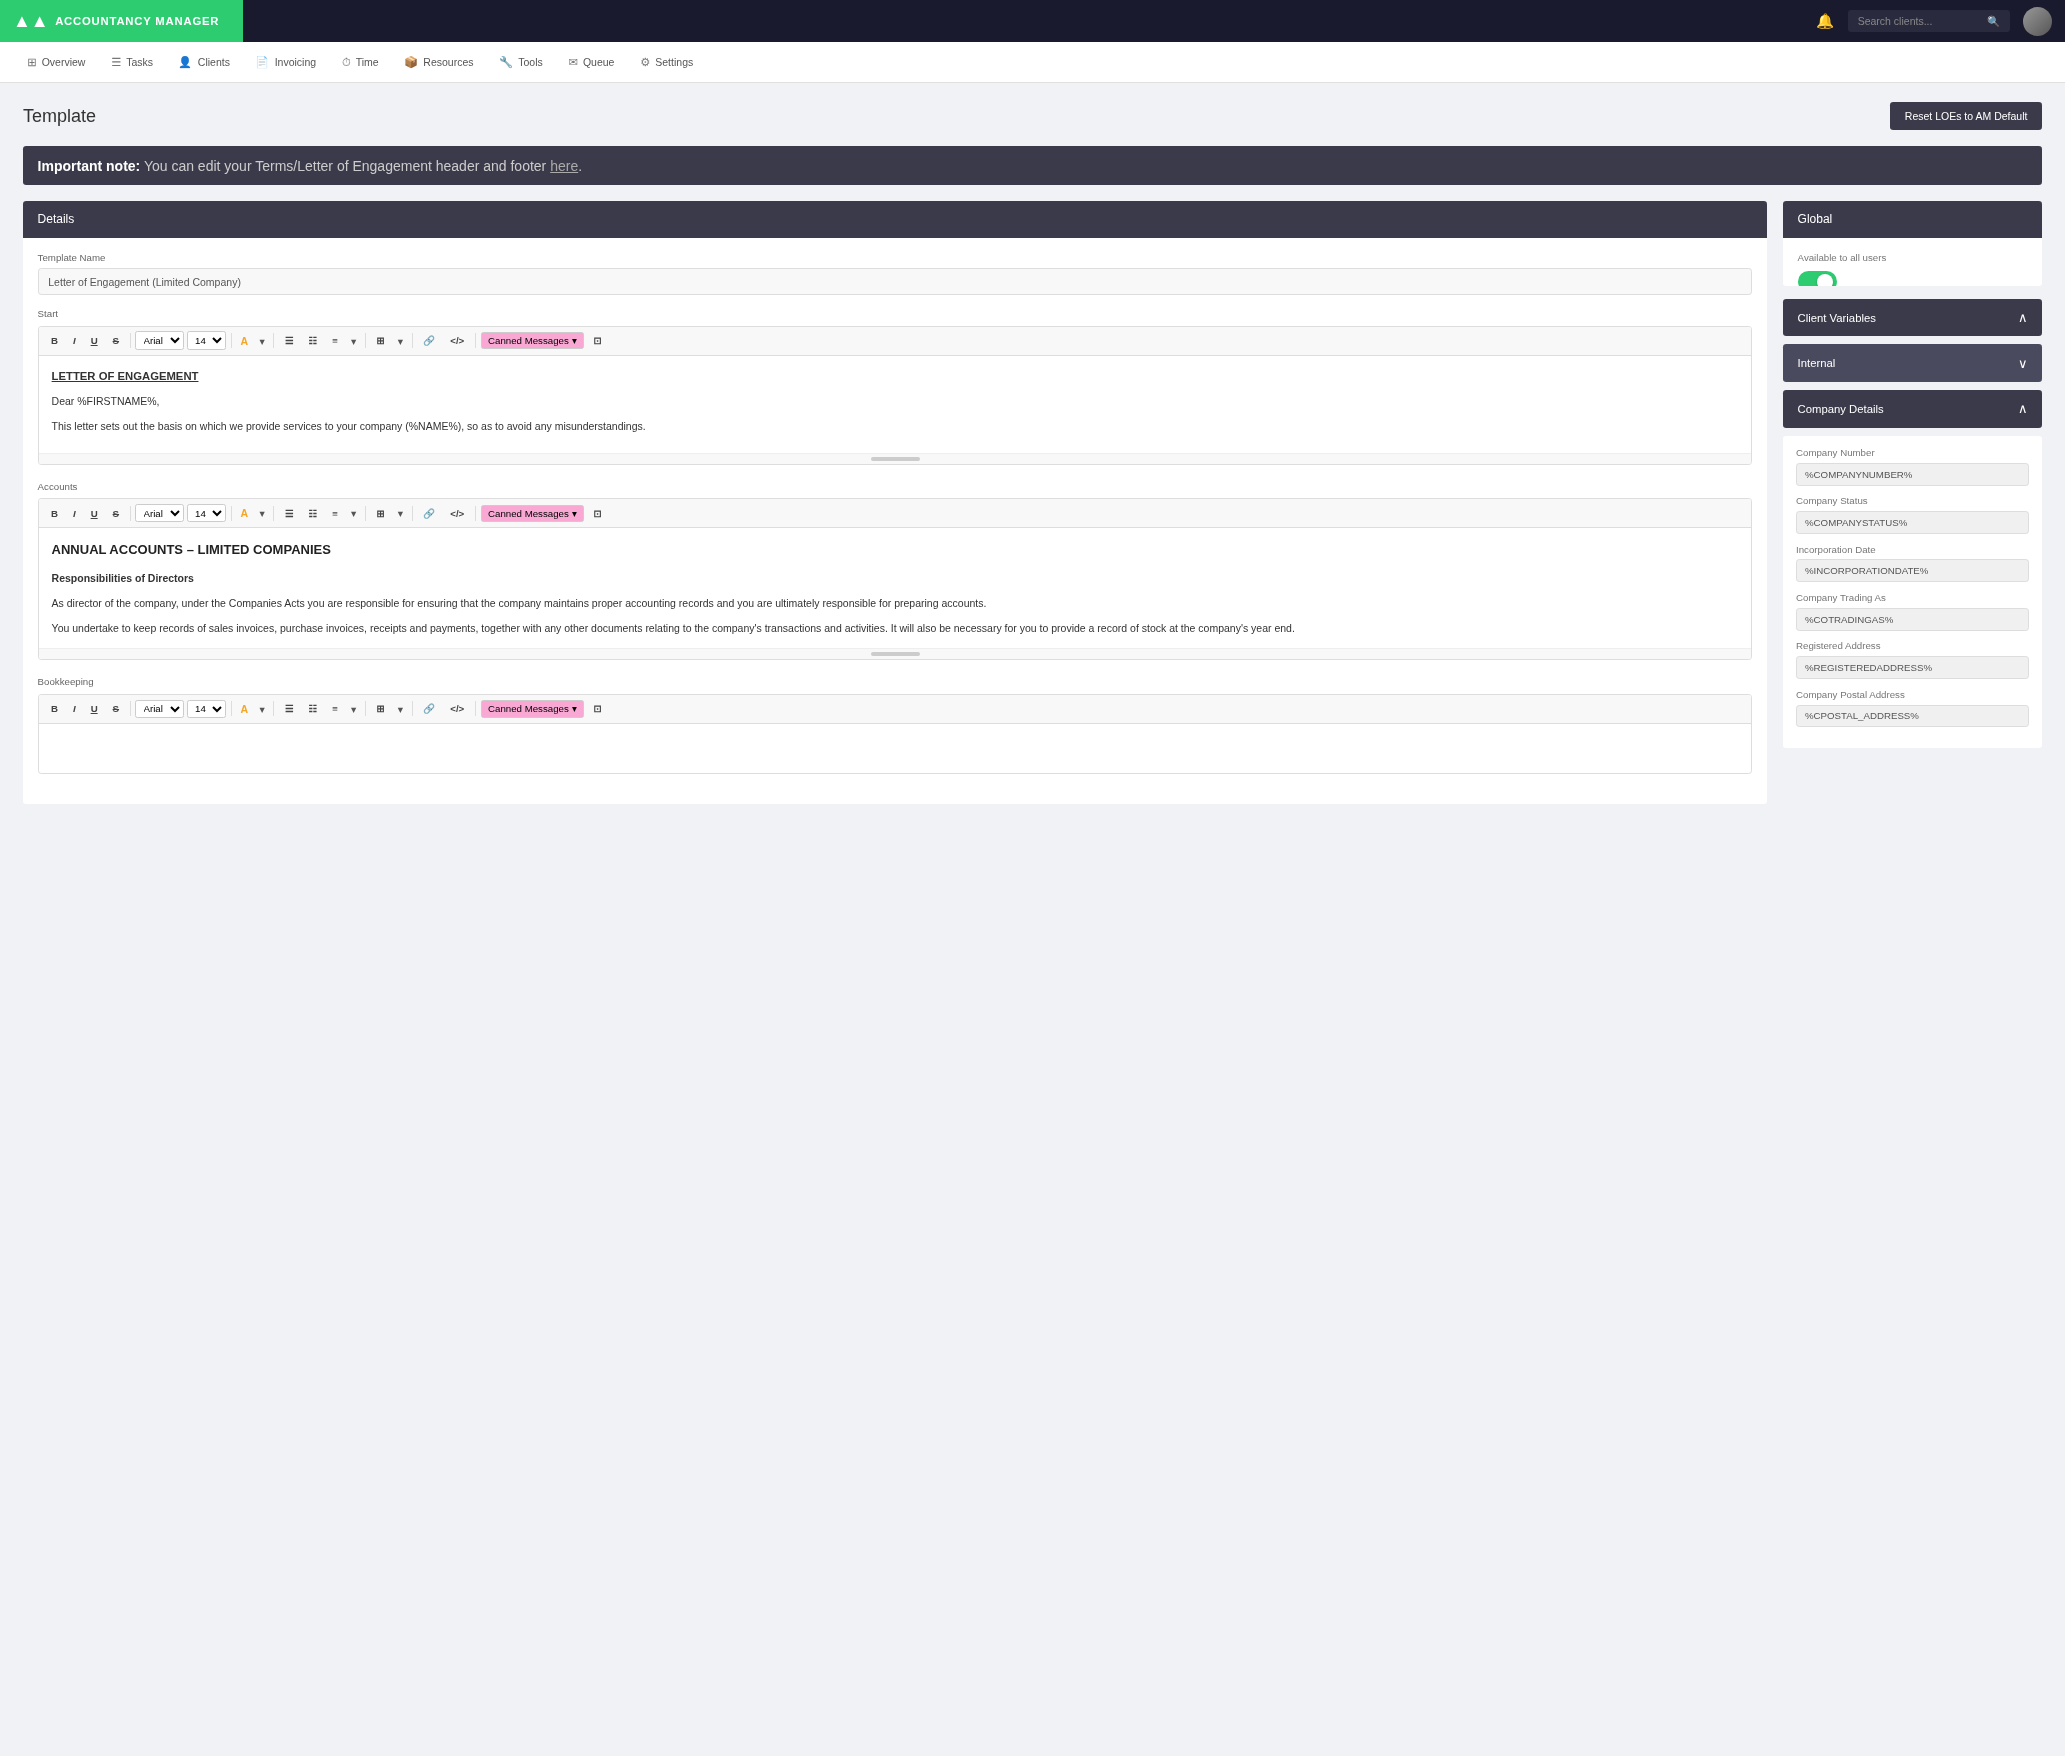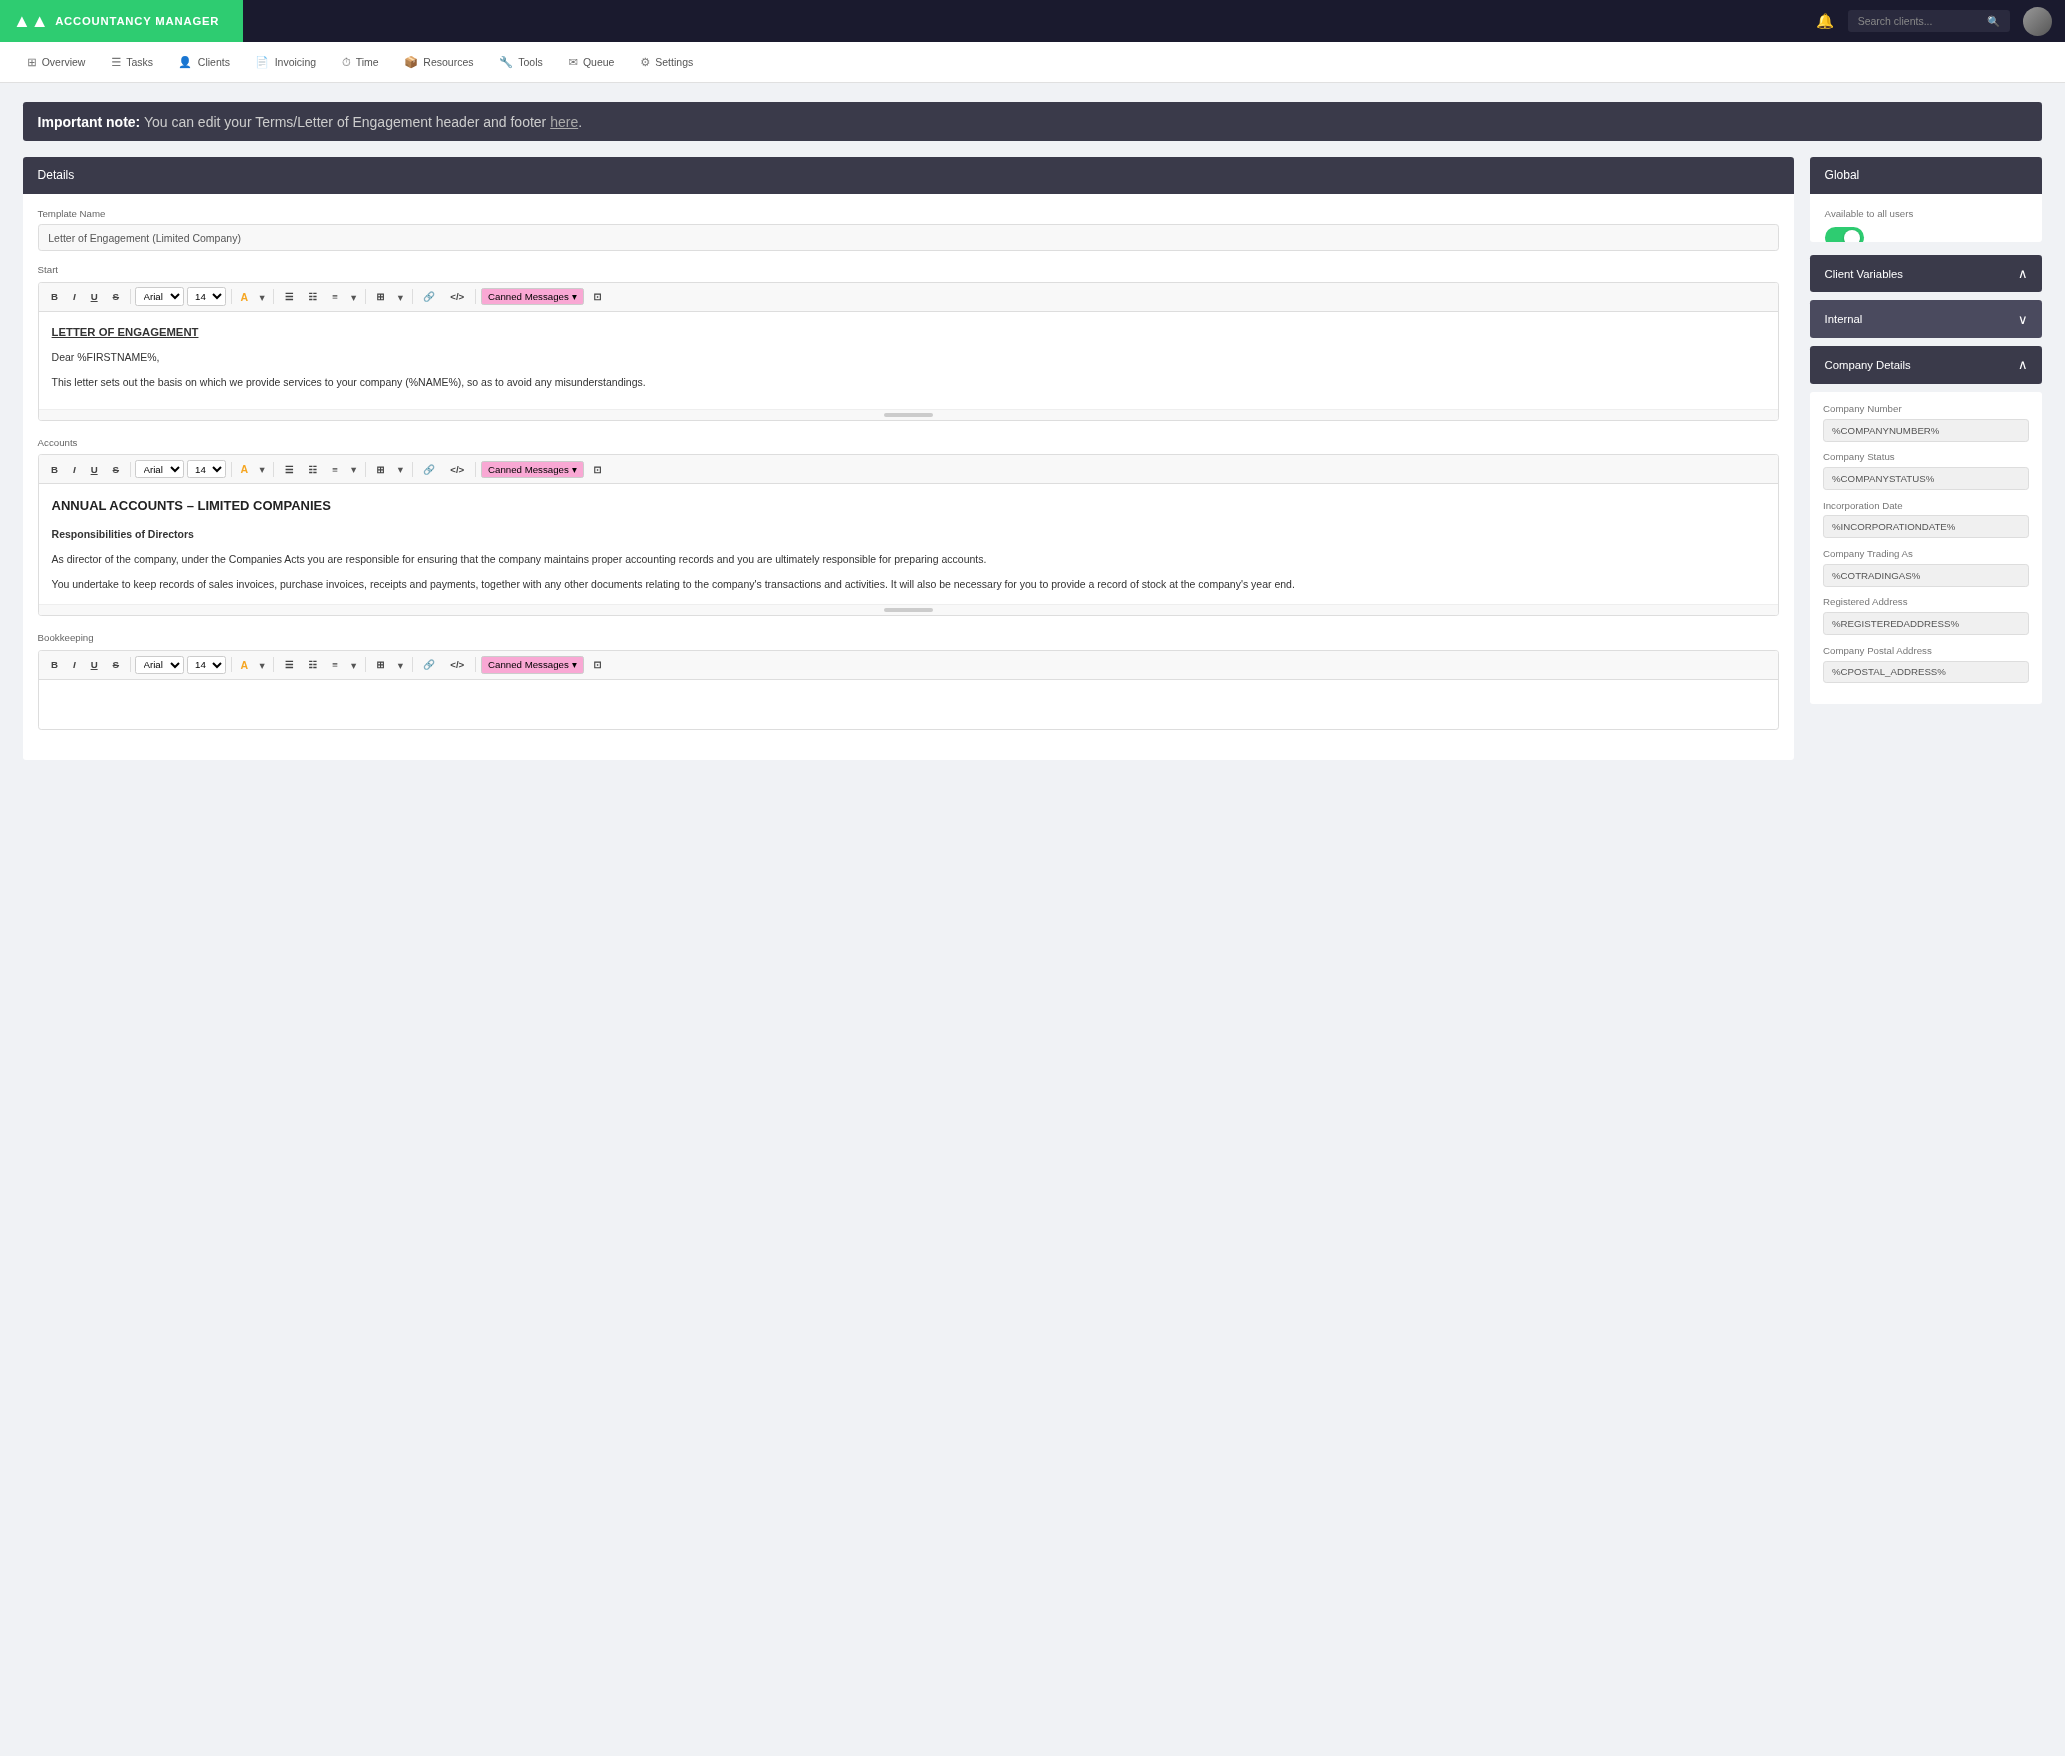--- a/index.html
+++ b/index.html
@@ -136,21 +136,21 @@
     .two-col {
       display: flex;
       gap: 16px;
       align-items: flex-start;
     }
     .left-col {
       flex: 1;
       min-width: 0;
     }
     .right-col {
-      width: 232px;
+      width: 259px;
       flex-shrink: 0;
     }
 
     
     .panel {
       background: white;
       border-radius: 3.2px;
       overflow: hidden;
       margin-bottom: 13px;
     }
@@ -430,20 +430,24 @@
     <span>Queue</span>
   </a>
   <a class="menu-item">
     <span class="menu-icon">⚙</span>
     <span>Settings</span>
   </a>
 </div>
 
 <div style="background:#f0f2f5; padding: 19.4px 23px;">
 
+  <div class="page-header">
+    <h1 class="page-title">Template</h1>
+    <button class="btn-reset">Reset LOEs to AM Default</button>
+  </div>
 
   <div class="info-banner">
     <strong>Important note:</strong>
     <span> You can edit your Terms/Letter of Engagement header and footer </span>
     <a class="info-link">here</a>.
   </div>
 
   <div class="two-col">
 
     <div class="left-col">

